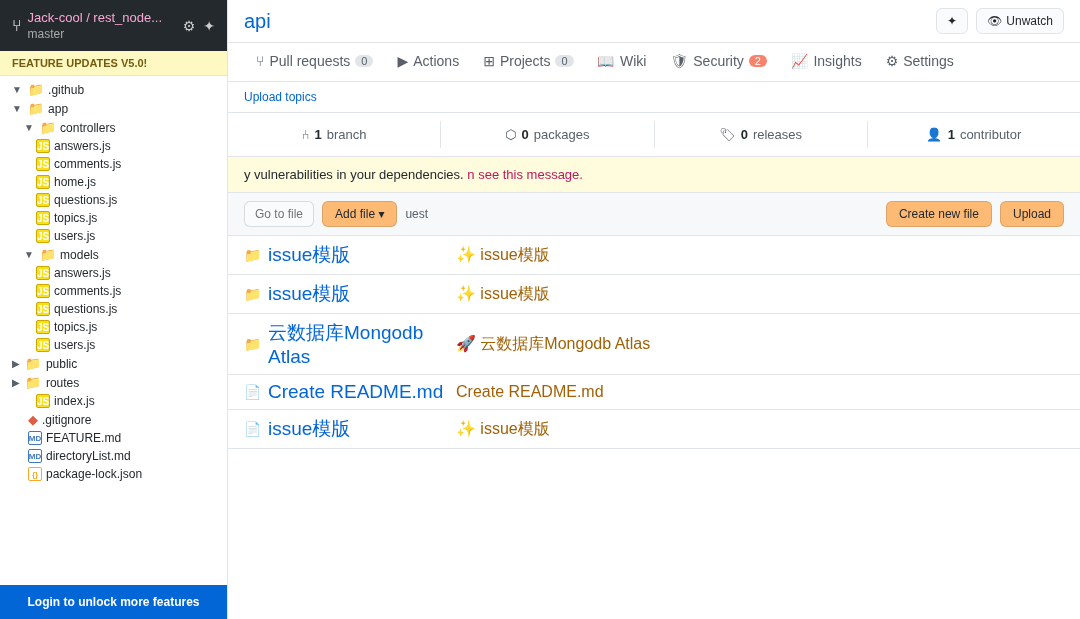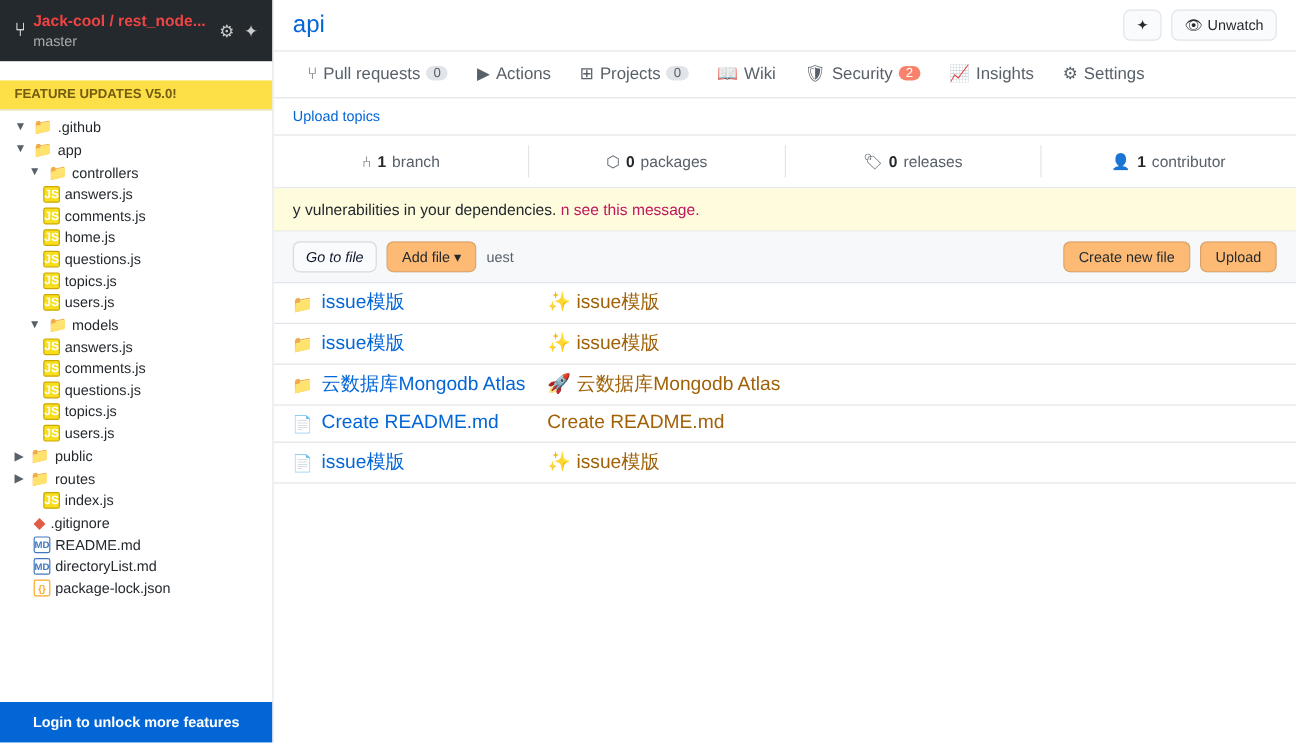--- a/index.html
+++ b/index.html
@@ -24,48 +24,47 @@
       align-items: center;
       justify-content: space-between;
     }
     .sidebar-header-left {
       display: flex;
       align-items: center;
       gap: 6px;
     }
     .sidebar-repo-name {
       font-size: 13px;
-      font-weight: 700;
-      color: #ef4444;
+      font-weight: 400;
+      color: #f9a8d4;
     }
     .sidebar-branch {
       font-size: 12px;
       color: #aaa;
       display: flex;
       align-items: center;
       gap: 4px;
       margin-top: 2px;
     }
     .sidebar-icons {
       display: flex;
       gap: 8px;
     }
     .sidebar-icon-btn {
       color: #ccc;
       cursor: pointer;
       font-size: 14px;
     }
     .feature-banner {
-      background: #fde047;
+      background: #fef9c3;
       border-bottom: 1px solid #e1e4e8;
       padding: 6px 12px;
       font-size: 11px;
       font-weight: 600;
       color: #735c0f;
-      margin-top: 16px;
     }
     .sidebar-tree {
       flex: 1;
       overflow-y: auto;
       padding: 4px 0;
     }
     .tree-item {
       display: flex;
       align-items: center;
       padding: 2px 8px;
@@ -231,35 +230,34 @@
       cursor: pointer;
       color: #24292e;
     }
     .go-file-btn {
       padding: 5px 10px;
       font-size: 12px;
       border: 1px solid rgba(27,31,35,0.15);
       border-radius: 6px;
       background: #fafbfc;
       cursor: pointer;
-      color: #0f172a;
-      font-style: italic;
+      color: #737373;
     }
 
     
     .file-list { width: 100%; }
     .file-row {
       display: flex;
       align-items: center;
       padding: 6px 16px;
       border-bottom: 1px solid #e1e4e8;
       gap: 8px;
     }
     .file-row-icon { width: 16px; flex-shrink: 0; }
-    .file-row-name { flex: 0 0 180px; font-size: 16px; color: #0366d6; cursor: pointer; }
+    .file-row-name { flex: 0 0 180px; font-size: 19px; color: #0366d6; cursor: pointer; }
     .file-row-commit { flex: 1; font-size: 16px; color: #a16207; white-space: nowrap; overflow: hidden; text-overflow: ellipsis; }
     .folder-color { color: #e8a838; }
     .file-color { color: #6a737d; }
   </style>
 </head>
 <body>
 
 <div class="sidebar">
   <div class="sidebar-header">
     <div class="sidebar-header-left">
@@ -389,21 +387,21 @@
       <span class="indent" style="width:0px"></span>
       <span style="width:12px;display:inline-block"></span>
       <span style="color:#e05d44; font-size:13px;">◆</span>
       <span>.gitignore</span>
     </div>
 
     <div class="tree-item">
       <span class="indent" style="width:0px"></span>
       <span style="width:12px;display:inline-block"></span>
       <div style="font-size:8px;font-weight:700;border:1px solid #4078c0;border-radius:2px;width:14px;height:14px;display:flex;align-items:center;justify-content:center;color:#4078c0;flex-shrink:0;">MD</div>
-      <span>README.md</span>
+      <span>FEATURE.md</span>
     </div>
 
     <div class="tree-item">
       <span class="indent" style="width:0px"></span>
       <span style="width:12px;display:inline-block"></span>
       <div style="font-size:8px;font-weight:700;border:1px solid #4078c0;border-radius:2px;width:14px;height:14px;display:flex;align-items:center;justify-content:center;color:#4078c0;flex-shrink:0;">MD</div>
       <span>directoryList.md</span>
     </div>
 
     <div class="tree-item">

